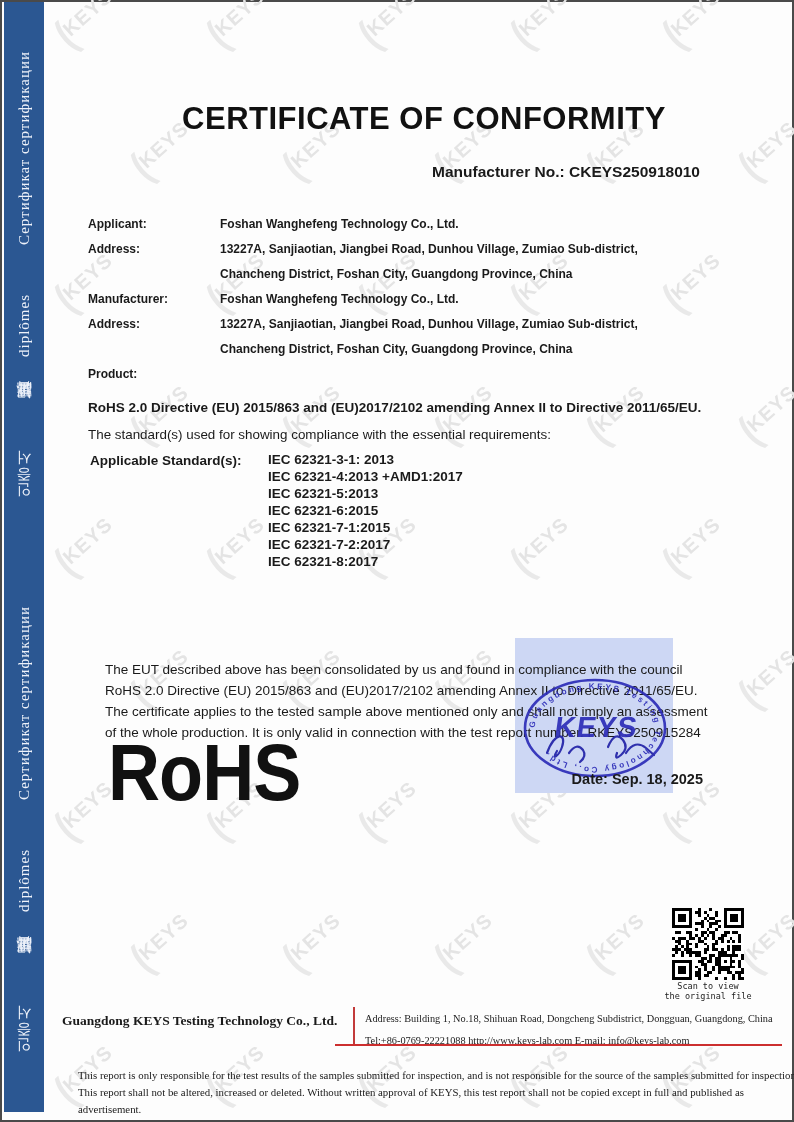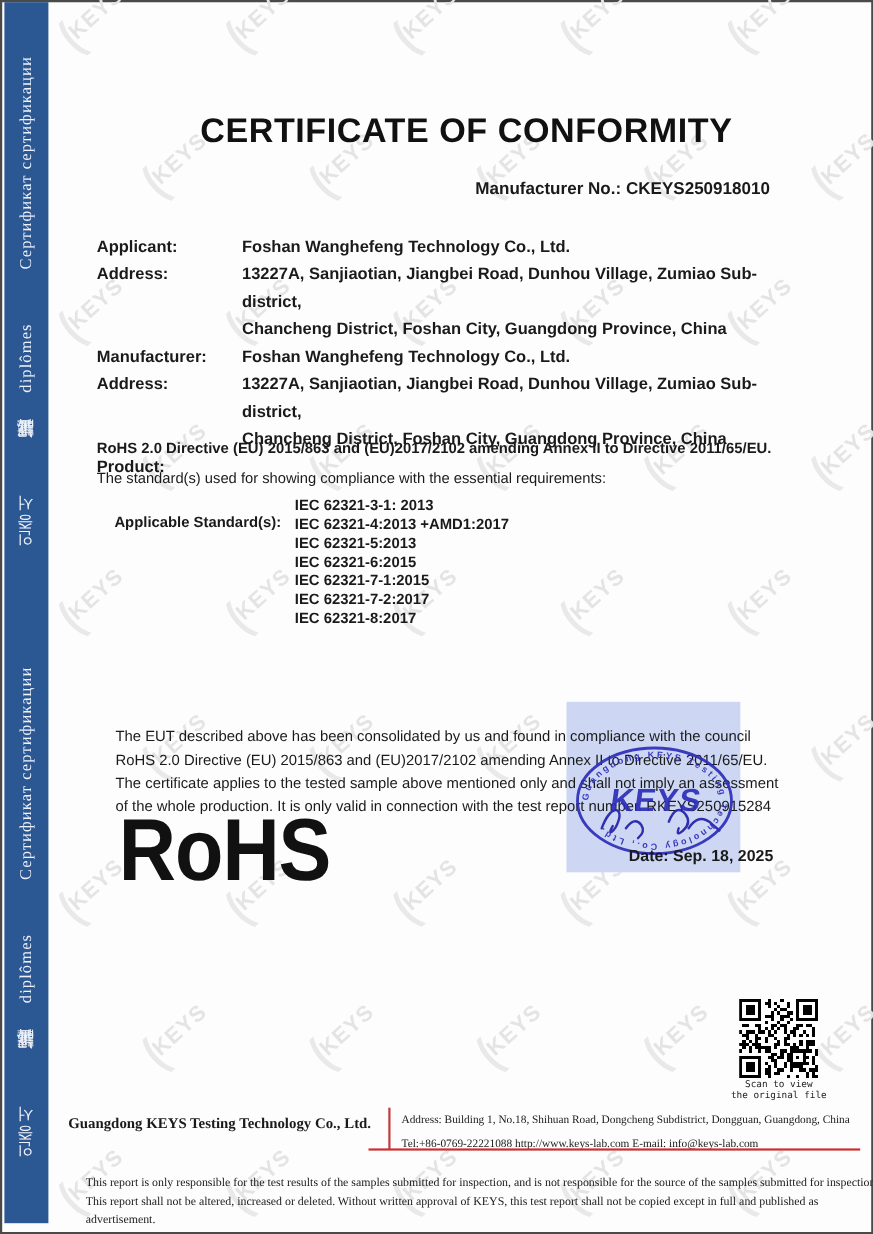--- a/index.html
+++ b/index.html
@@ -14,21 +14,21 @@
   .sidebar{position:absolute;left:4px;top:2px;width:40px;height:1110px;z-index:5;}
   .cycle{height:555px;display:flex;flex-direction:column;align-items:center;justify-content:space-evenly;}
   .sb-item{writing-mode:vertical-rl;transform:rotate(180deg);color:#eef2fa;white-space:nowrap;
            font-family:"Liberation Serif",serif;font-size:15px;letter-spacing:1px;}
   
   .hl{position:absolute;left:515px;top:638px;width:158px;height:155px;background:#cdd7f4;z-index:1;}
   .txt{position:absolute;z-index:2;}
   .page-title{left:56px;right:2px;top:101px;text-align:center;font-size:31px;font-weight:bold;letter-spacing:.5px;color:#111;}
   .cert-no{right:94px;top:163px;font-size:15.5px;font-weight:bold;}
   .fields{left:88px;top:212px;display:grid;grid-template-columns:132px 512px;line-height:25px;
-          font-size:15px;font-weight:bold;}
+          font-size:12px;font-weight:bold;}
   .fields .val{white-space:pre-line;}
   .directive{left:88px;top:400px;width:695px;font-size:13.5px;font-weight:bold;}
   .std-intro{left:88px;top:427px;font-size:13.4px;}
   .std-label{left:88px;top:451px;font-size:13.5px;font-weight:bold;}
   .std-list{left:268px;top:451px;font-size:13.5px;font-weight:bold;line-height:17px;}
   .statement{left:89px;top:643px;font-size:13.5px;line-height:21px;white-space:pre-line;}
   .rohs{left:108px;top:733px;font-size:80px;font-weight:bold;letter-spacing:-1px;color:#111;
         transform:scaleX(.9);transform-origin:left top;line-height:80px;}
   .stamp{position:absolute;left:513px;top:669px;z-index:3;opacity:.92;}
   .signatory{right:70px;top:749px;font-size:15px;font-weight:bold;z-index:3;}
@@ -126,21 +126,21 @@
     <div>Manufacturer:</div>
     <div class="val">Foshan Wanghefeng Technology Co., Ltd.</div>
     <div>Address:</div>
     <div class="val">13227A, Sanjiaotian, Jiangbei Road, Dunhou Village, Zumiao Sub-district,
 Chancheng District, Foshan City, Guangdong Province, China</div>
     <div>Product:</div>
   </div>
 
   <div class="txt directive" style="position: absolute; margin: 0px;">RoHS 2.0 Directive (EU) 2015/863 and (EU)2017/2102 amending Annex II to Directive 2011/65/EU.</div>
   <div class="txt std-intro" style="position: absolute; margin: 0px;">The standard(s) used for showing compliance with the essential requirements:</div>
-  <div class="txt std-label" style="position: absolute; margin: 16px;">Applicable Standard(s):</div>
+  <div class="txt std-label" style="position: absolute; margin: 2px;">Applicable Standard(s):</div>
   <div class="txt std-list" style="position: absolute; margin: 0px;">
     <div>IEC 62321-3-1: 2013</div>
     <div>IEC 62321-4:2013 +AMD1:2017</div>
     <div>IEC 62321-5:2013</div>
     <div>IEC 62321-6:2015</div>
     <div>IEC 62321-7-1:2015</div>
     <div>IEC 62321-7-2:2017</div>
     <div>IEC 62321-8:2017</div>
   </div>
 

